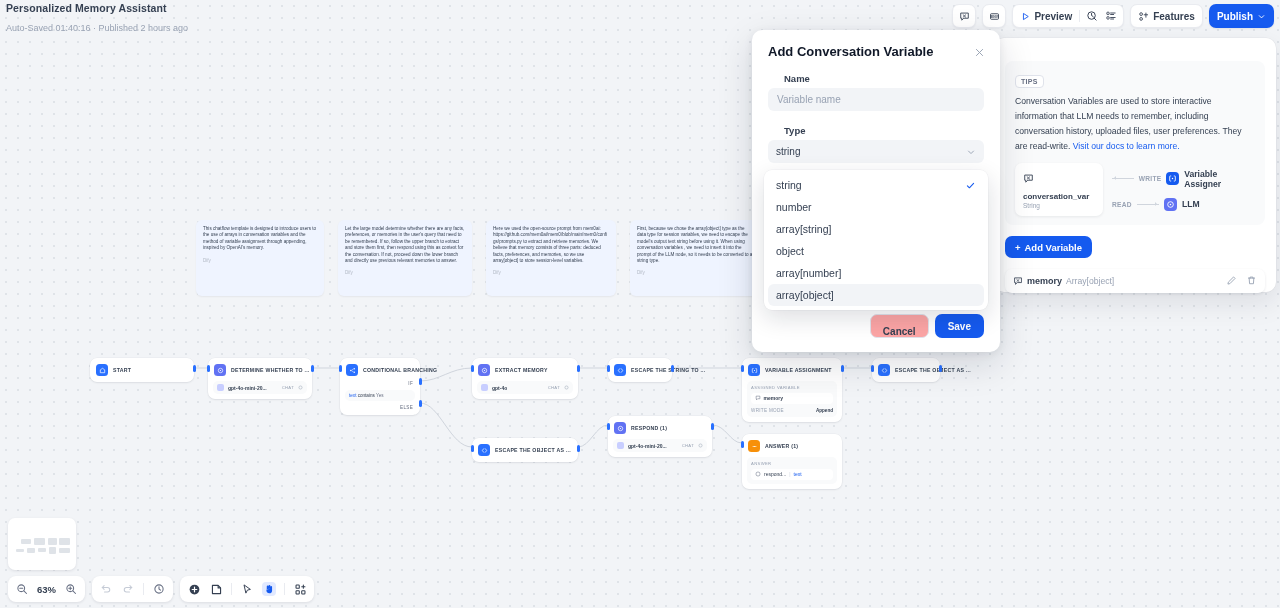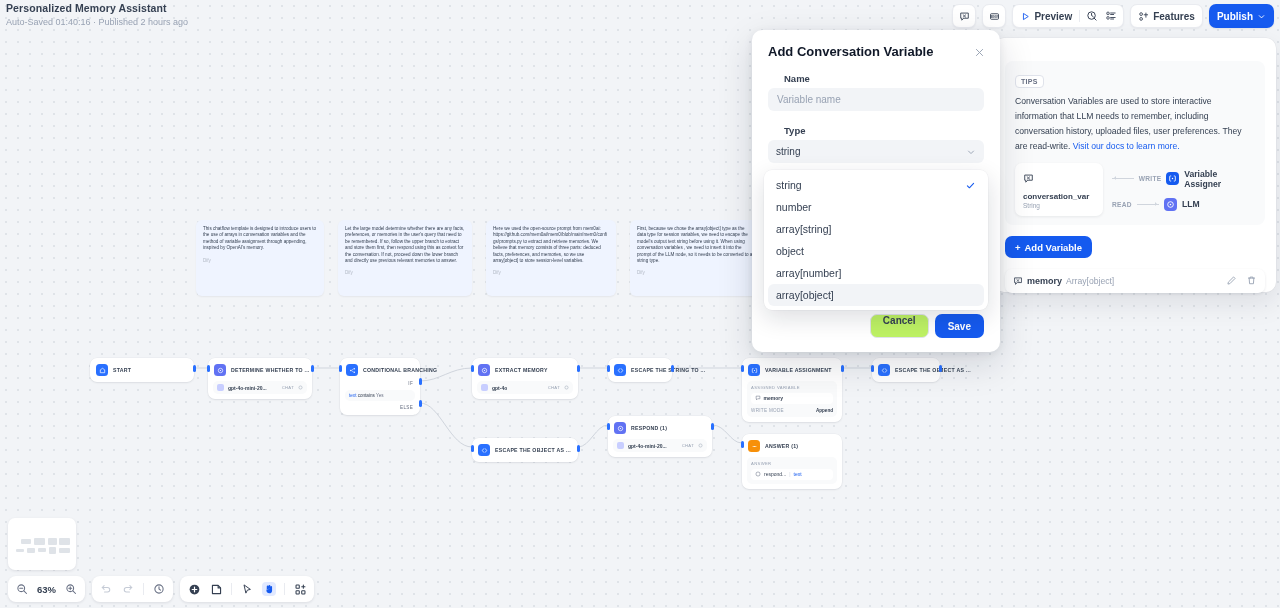--- a/index.html
+++ b/index.html
@@ -21,21 +21,21 @@
   }
 
   
   .topbar {
     position: absolute; top: 0; left: 0; right: 0; height: 33px;
     display: flex; align-items: center; z-index: 40;
     pointer-events: none;
   }
   .title-wrap { position: absolute; left: 6px; top: 2px; }
   .app-title { font-size: 10.5px; font-weight: 700; color: #354052; line-height: 13px; letter-spacing: .1px;}
-  .app-sub   { font-size: 9px; color: #98a2b3; line-height: 13px; margin-top: 1px; }
+  .app-sub   { font-size: 9px; color: #98a2b3; line-height: 13px; margin-top: 7px; }
 
   .top-right { position: absolute; right: 6px; top: 4px; display: flex; align-items: center; gap: 6px; pointer-events: auto;}
   .tb-btn {
     height: 24px; background: #fff; border: .5px solid #e9ebf0; border-radius: 7px;
     display: flex; align-items: center; justify-content: center; gap: 4px;
     padding: 0 7px; cursor: pointer;
     box-shadow: 0 1px 2px rgba(16,24,40,.05);
     font-size: 10px; font-weight: 600; color: #354052;
   }
   .tb-btn.sq { width: 24px; padding: 0; }
@@ -112,22 +112,22 @@
     background:#fff; border-radius:8px; padding:4px;
     box-shadow: 0 8px 24px rgba(16,24,40,.14), 0 0 0 .5px rgba(16,24,40,.05);
     z-index: 70;
   }
   .dd-item {
     height:22px; display:flex; align-items:center; justify-content:space-between;
     padding: 0 8px; border-radius:6px; font-size:10.5px; color:#354052; cursor:pointer;
   }
   .dd-item.sel-hover { background:#f2f4f7; }
   .modal-actions { position:absolute; right:16px; bottom:14px; display:flex; gap:6px; }
-  .btn-cancel { height:24px; padding:0 12px; border-radius:7px; background:#bef264; border:.5px solid #e0e3eb;
-    font-size:10px; font-weight:600; color:#354052; display:flex; align-items:flex-start; cursor:pointer;}
+  .btn-cancel { height:24px; padding:0 12px; border-radius:7px; background:#fca5a5; border:.5px solid #e0e3eb;
+    font-size:10px; font-weight:600; color:#354052; display:flex; align-items:flex-end; cursor:pointer;}
   .btn-save { height:24px; padding:0 13px; border-radius:7px; background:#155aef; color:#fff;
     font-size:10px; font-weight:600; display:flex; align-items:center; cursor:pointer;}
 
   
   .panel {
     position:absolute; right:4px; top:38px; width:282px; height:254px;
     background:#fff; border-radius:10px; z-index:45;
     box-shadow: 0 10px 28px rgba(16,24,40,.10), 0 0 0 .5px rgba(16,24,40,.05);
     padding: 12px 11px;
   }

